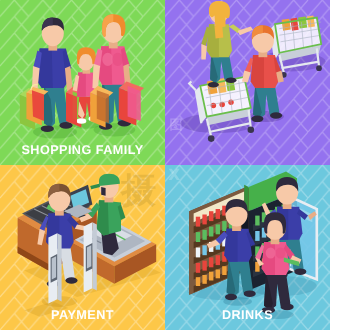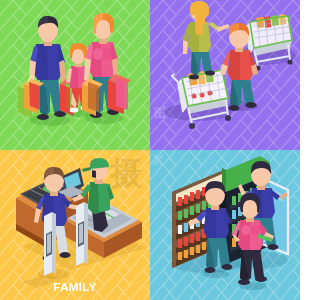--- a/index.html
+++ b/index.html
@@ -158,20 +158,21 @@
       <g>
         <path d="M108 80 L108 108 L124 114 L124 86 Z" fill="#e8453c"></path>
         <path d="M108 80 L124 86 L131 80 L115 74 Z" fill="#f26b60"></path>
         <path d="M116 78 L116 106 L128 110 L128 83 Z" fill="#ef5a8f" opacity="0.9"></path>
         <path d="M82 84 L82 110 L96 116 L96 90 Z" fill="#f0a13a"></path>
         <path d="M82 84 L96 90 L103 84 L89 78 Z" fill="#f7b95c"></path>
         <path d="M88 82 L88 108 L99 112 L99 86 Z" fill="#c0692c" opacity="0.8"></path>
       </g>
     </svg>
 
+    <div class="caption">SHOPPING FAMILY</div>
   </div>
 
   <div class="panel" style="background:#9472ef;">
     <svg class="hatch" width="150" height="150" viewBox="0 0 150 150">
       <defs>
         <pattern id="hx2" width="26" height="15" patternUnits="userSpaceOnUse">
           <path d="M0 15 L13 0 L26 15 M-13 15 L0 0 M13 15 L26 0" stroke="rgba(255,255,255,0.26)" stroke-width="1.1" fill="none"></path>
         </pattern>
       </defs>
       <rect width="150" height="150" fill="url(#hx2)"></rect>
@@ -360,21 +361,21 @@
         <path d="M47 85 L51 83 L51 102 L47 104 Z" fill="#b9c2cd"></path>
       </g>
       <g>
         <path d="M76 56 L84 52 L84 112 L76 116 Z" fill="#e8edf3"></path>
         <path d="M84 52 L88 54 L88 114 L84 112 Z" fill="#c4ccd6"></path>
         <path d="M78 74 L84 71 L84 94 L78 97 Z" fill="#5d6673"></path>
         <path d="M79 75 L83 73 L83 92 L79 94 Z" fill="#b9c2cd"></path>
       </g>
     </svg>
 
-    <div class="caption">FAMILY</div>
+    <div class="caption">PAYMENT</div>
   </div>
 
   <div class="panel" style="background:#6cc8de;">
     <svg class="hatch" width="150" height="150" viewBox="0 0 150 150">
       <defs>
         <pattern id="hx4" width="26" height="15" patternUnits="userSpaceOnUse">
           <path d="M0 15 L13 0 L26 15 M-13 15 L0 0 M13 15 L26 0" stroke="rgba(255,255,255,0.30)" stroke-width="1.1" fill="none"></path>
         </pattern>
       </defs>
       <rect width="150" height="150" fill="url(#hx4)"></rect>
@@ -537,15 +538,16 @@
         <path d="M82 84 L86 92 L90 90 L86 86 Z" fill="#f7c9a8"></path>
         <path d="M110 72 L118 82 L114 86 L108 76 Z" fill="#e54a80"></path>
         <path d="M116 82 L124 86 L122 90 L114 86 Z" fill="#f7c9a8"></path>
         <path d="M108 84 L122 88 L122 92 L108 88 Z" fill="#5bbd5f"></path>
         <rect x="96" y="64" width="8" height="8" fill="#e8ad87"></rect>
         <ellipse cx="100" cy="57" rx="10" ry="11" fill="#f7c9a8"></ellipse>
         <path d="M90 56 Q89 43 100 43 Q111 43 110 56 Q110 64 107 62 Q108 50 100 50 Q92 50 93 62 Q90 64 90 56 Z" fill="#2f2a3d"></path>
       </g>
     </svg>
 
+    <div class="caption">DRINKS</div>
   </div>
 
 </div>
 
 </body></html>

